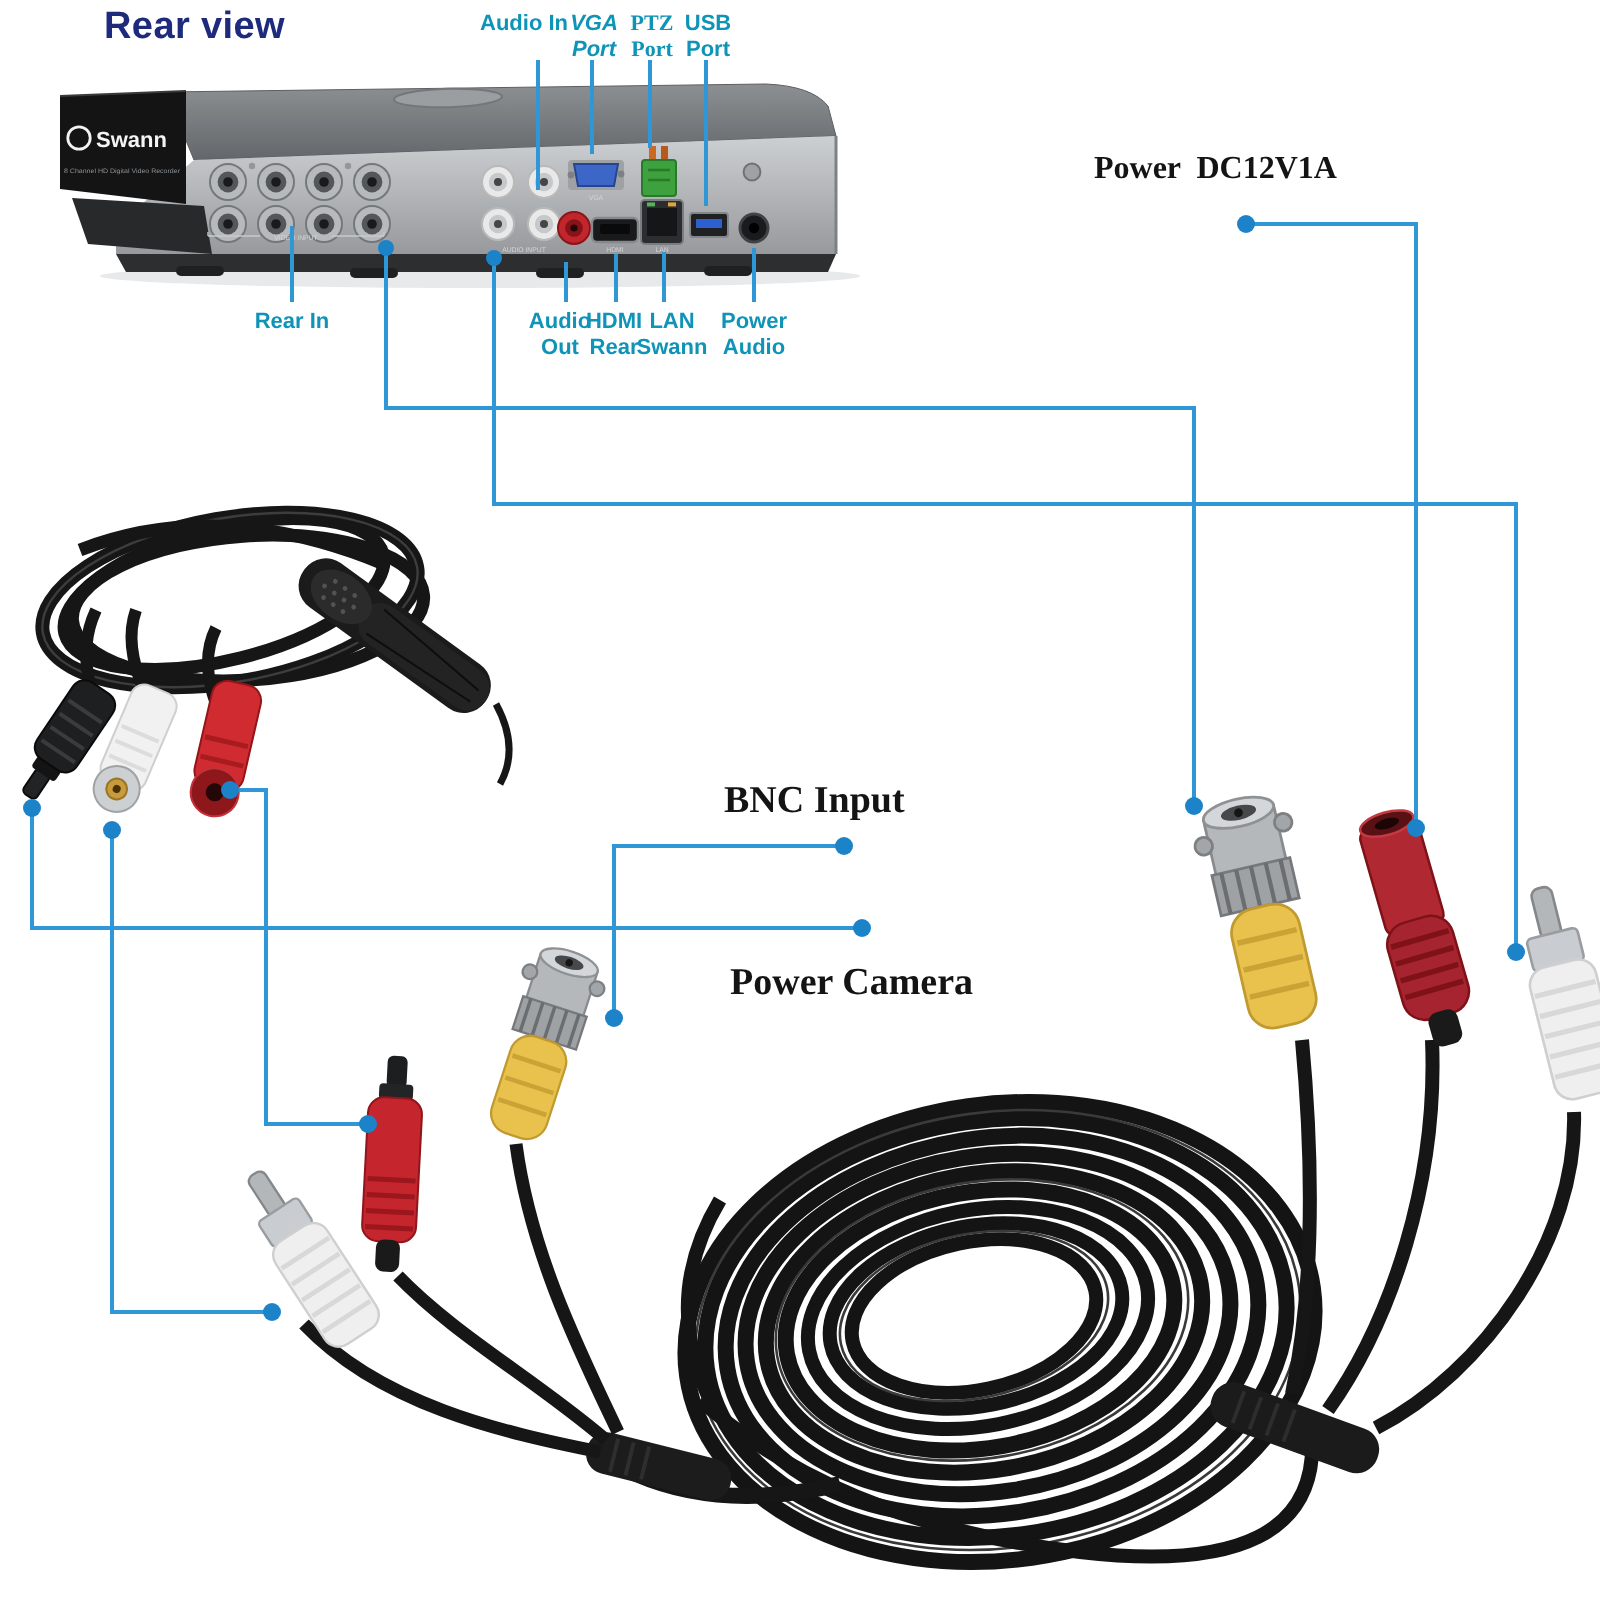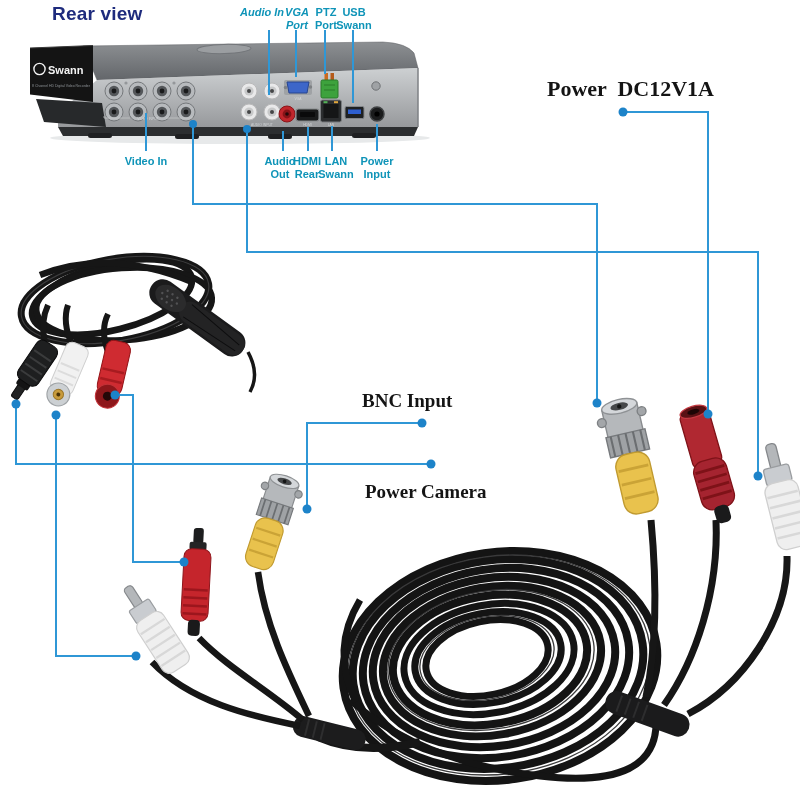--- a/index.html
+++ b/index.html
@@ -286,28 +286,28 @@
     <circle class="dot" cx="136" cy="656" r="4.5"></circle>
 
     <path class="ln" d="M115,395 H133 V562 H183"></path>
     <circle class="dot" cx="115" cy="395" r="4.5"></circle>
     <circle class="dot" cx="184" cy="562" r="4.5"></circle>
   </g>
 </svg>
 
 <div class="title" style="left:52px;top:4px;">Rear view</div>
 
-<div class="pl" style="left:238px;top:6px;width:48px;font-style:italic;">Audio In</div>
+<div class="pl" style="left:238px;top:6px;width:48px;">Audio In</div>
 <div class="pl" style="left:275px;top:6px;width:44px;font-style:italic;">VGA Port</div>
-<div class="pl" style="left:304px;top:6px;width:44px;">PTZ Port</div>
-<div class="pl" style="left:332px;top:6px;width:44px;">USB Swann</div>
-
-<div class="pl" style="left:110px;top:155px;width:72px;">Video In</div>
+<div class="pl" style="left:304px;top:6px;width:44px;font-family:Liberation Serif, serif;">PTZ Port</div>
+<div class="pl" style="left:332px;top:6px;width:44px;">USB Port</div>
+
+<div class="pl" style="left:110px;top:155px;width:72px;">Rear In</div>
 <div class="pl" style="left:256px;top:155px;width:48px;">Audio Out</div>
 <div class="pl" style="left:283px;top:155px;width:48px;">HDMI Rear</div>
 <div class="pl" style="left:314px;top:155px;width:44px;">LAN Swann</div>
-<div class="pl" style="left:351px;top:155px;width:52px;">Power Input</div>
-
-<div class="co" style="left:547px;top:76px;font-size:22px;">Power  DC12V1A</div>
+<div class="pl" style="left:351px;top:155px;width:52px;">Power Audio</div>
+
+<div class="co" style="left:547px;top:76px;font-size:16px;">Power  DC12V1A</div>
 <div class="co" style="left:362px;top:390px;font-size:19px;">BNC Input</div>
 <div class="co" style="left:365px;top:436px;font-size:19px;margin-top:45px;">Power Camera</div>
 
 </div>
 
 </body></html>

